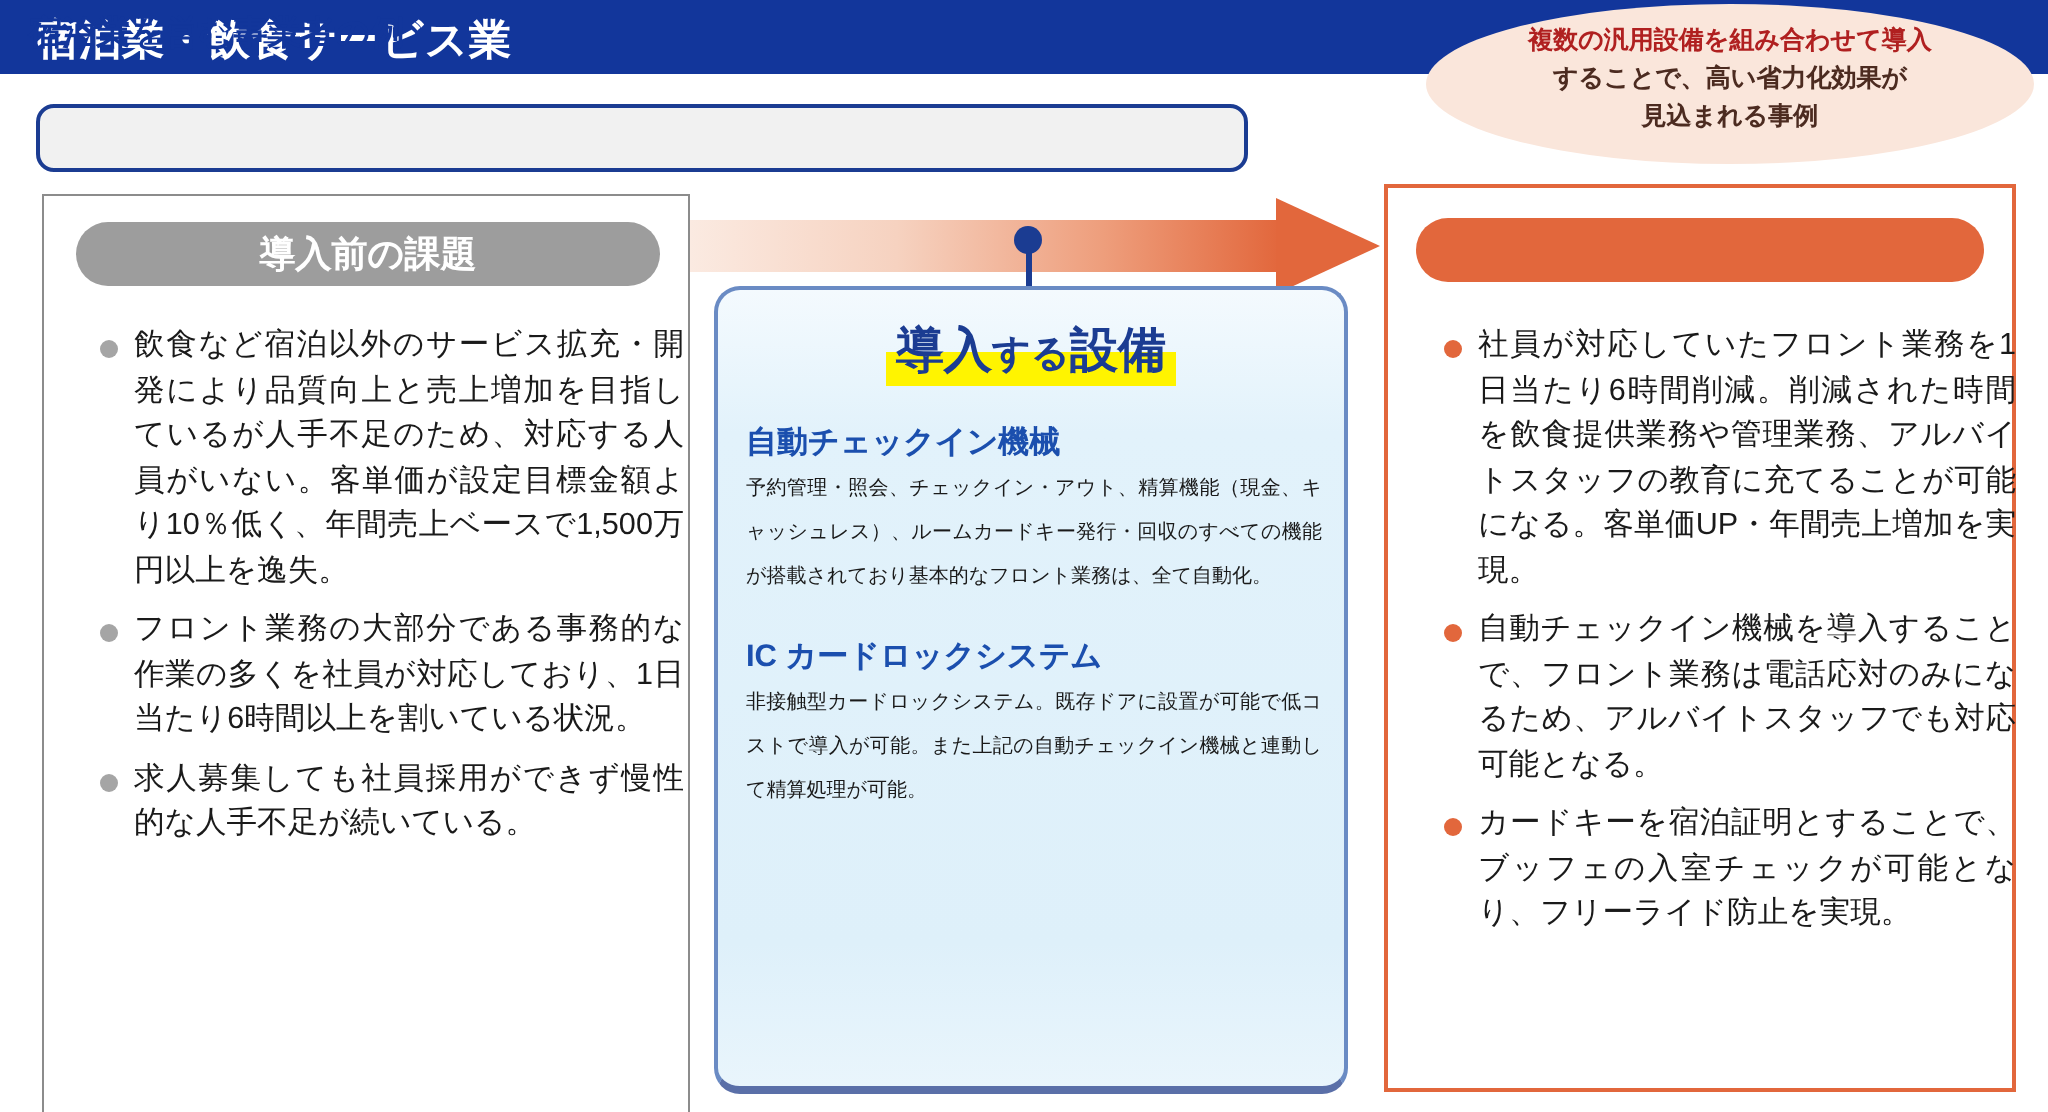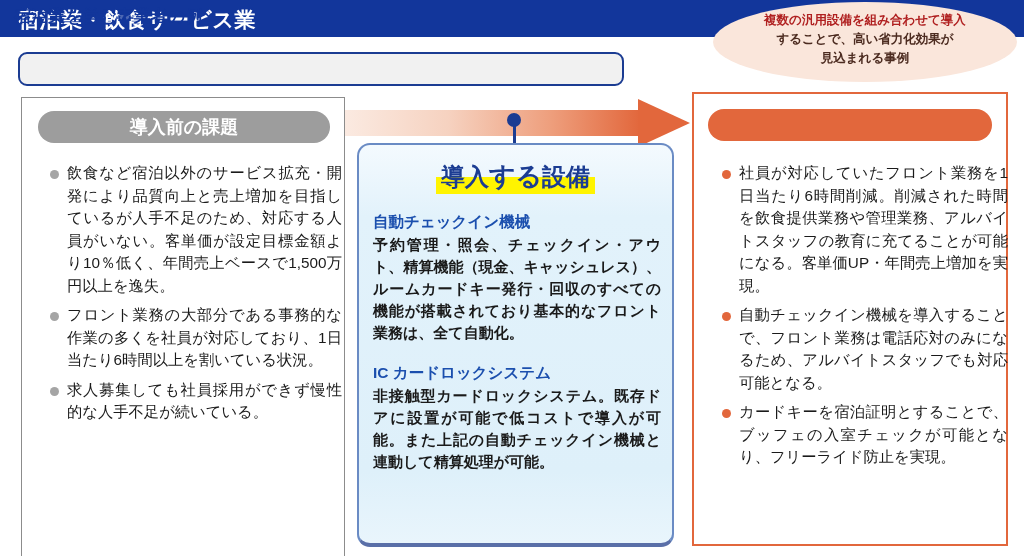--- a/index.html
+++ b/index.html
@@ -235,41 +235,40 @@
     bottom: 1px;
     height: 17px;
     background: #FFF400;
     z-index: 0;
   }
   .center-title .txt {
     position: relative;
     z-index: 1;
     font-size: 24px;
   }
-  .center-title .txt .sm { font-size: 26px; }
+  .center-title .txt .sm { font-size: 19px; }
 
   .center-body {
     position: absolute;
     left: 14px; top: 60px;
     width: 288px;
   }
   .equip-name {
     font-size: 15.5px;
     font-weight: bold;
     color: #1B4FAE;
     margin: 6px 0 1px 0;
     line-height: 22px;
   }
   .equip-desc {
-    font-size: 15px;
+    font-size: 10px;
     line-height: 22px;
     color: #1a1a1a;
     margin: 0 0 18px 0;
     text-align: justify;
-    font-weight: bold;
   }
   .equip-desc.last { margin-bottom: 16px; }
 </style>
 </head>
 <body>
 
 <div class="header-bar"></div>
 <div class="header-title">宿泊業・飲食サービス業</div>
 
 <div class="subheader-box"></div>

